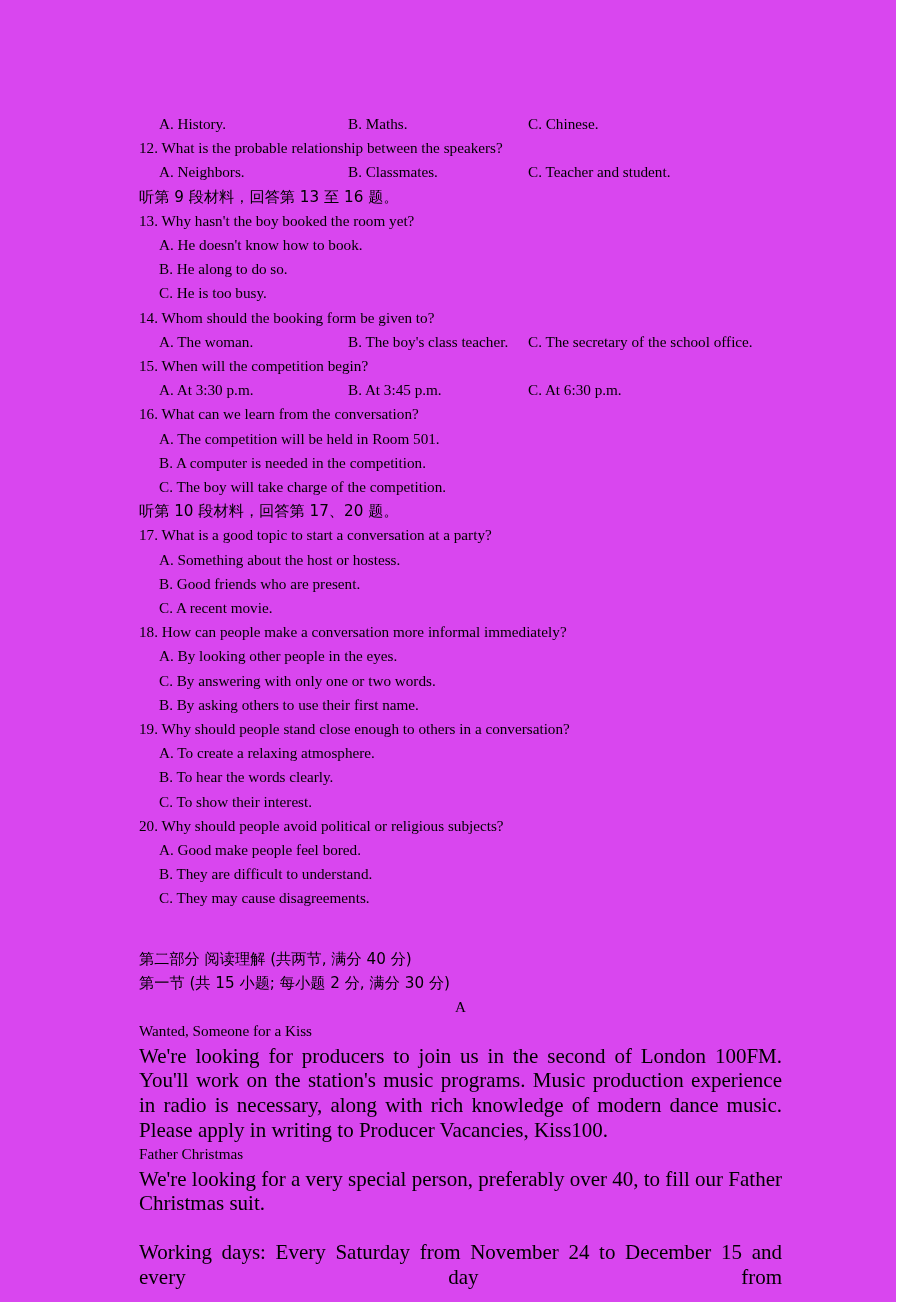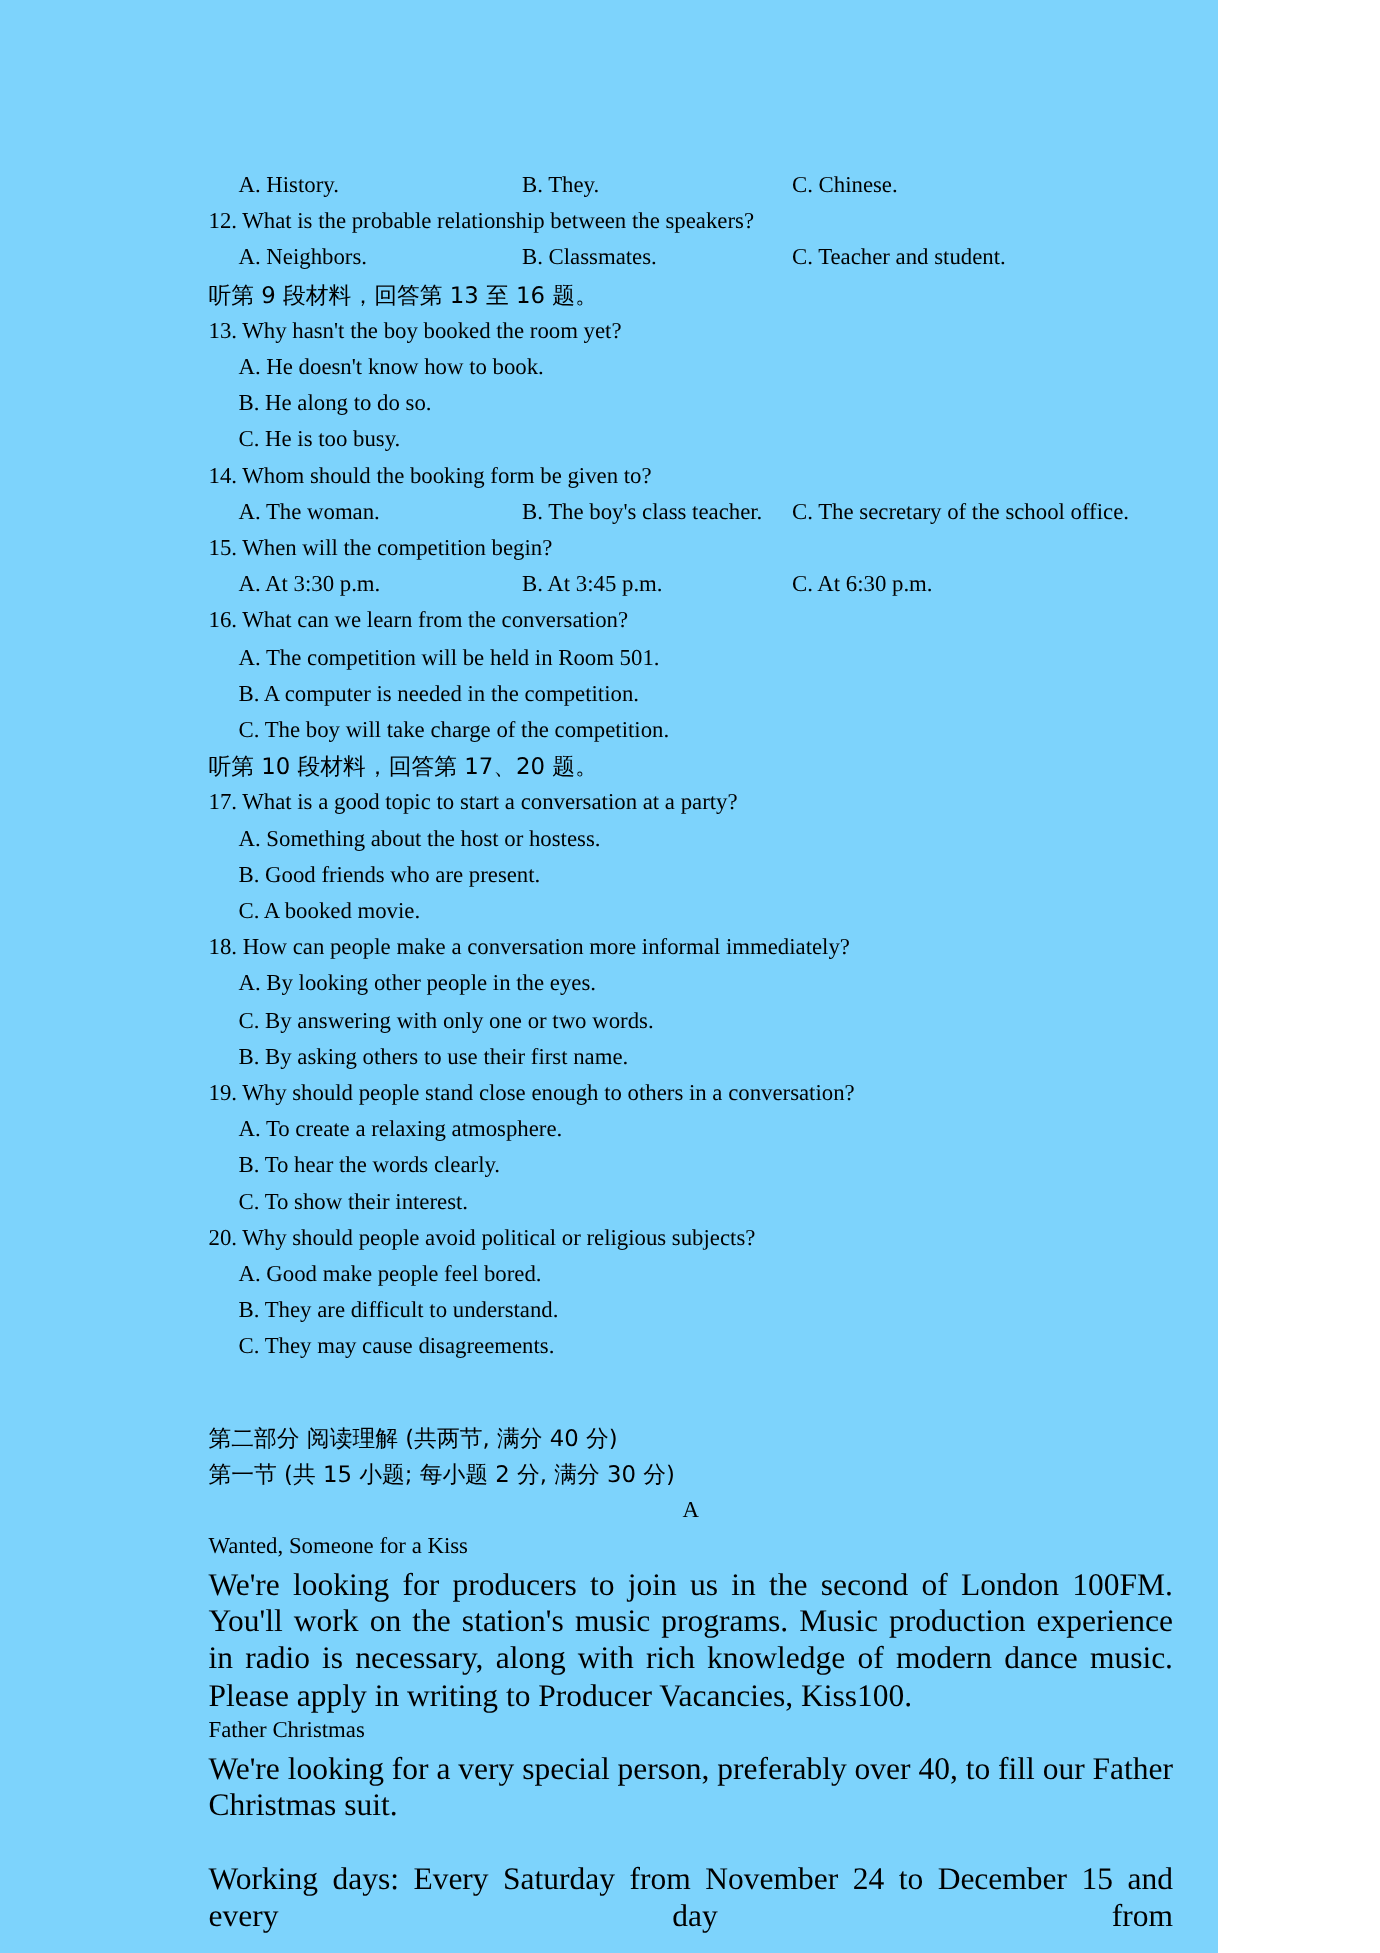--- a/index.html
+++ b/index.html
@@ -9,23 +9,23 @@
   }
   body {
     width: 920px;
     height: 1302px;
     font-family: "Liberation Serif", "DejaVu Serif", serif;
     color: #000000;
     overflow: hidden;
   }
   .page {
     position: relative;
-    width: 812px;
+    width: 896px;
     height: 1302px;
-    background: #7dd3fc;
+    background: #d946ef;
   }
   .content {
     position: absolute;
     left: 139px;
     top: 112px;
     width: 643px;
   }
   .q-line {
     font-size: 15.2px;
     line-height: 24.2px;
@@ -87,21 +87,21 @@
   }
 </style>
 </head>
 <body>
 
 <div class="page">
   <div class="content">
 
     <div class="opts">
       <span class="opt oa">A. History.</span>
-      <span class="opt ob">B. They.</span>
+      <span class="opt ob">B. Maths.</span>
       <span class="opt oc">C. Chinese.</span>
     </div>
 
     <div class="q-line">12. What is the probable relationship between the speakers?</div>
     <div class="opts">
       <span class="opt oa">A. Neighbors.</span>
       <span class="opt ob">B. Classmates.</span>
       <span class="opt oc">C. Teacher and student.</span>
     </div>
 
@@ -129,21 +129,21 @@
     <div class="q-line">16. What can we learn from the conversation?</div>
     <div class="opt-stack">A. The competition will be held in Room 501.</div>
     <div class="opt-stack">B. A computer is needed in the competition.</div>
     <div class="opt-stack">C. The boy will take charge of the competition.</div>
 
     <div class="cn-line">听第 10 段材料，回答第 17、20 题。</div>
 
     <div class="q-line">17. What is a good topic to start a conversation at a party?</div>
     <div class="opt-stack">A. Something about the host or hostess.</div>
     <div class="opt-stack">B. Good friends who are present.</div>
-    <div class="opt-stack">C. A booked movie.</div>
+    <div class="opt-stack">C. A recent movie.</div>
 
     <div class="q-line">18. How can people make a conversation more informal immediately?</div>
     <div class="opt-stack">A. By looking other people in the eyes.</div>
     <div class="opt-stack">C. By answering with only one or two words.</div>
     <div class="opt-stack">B. By asking others to use their first name.</div>
 
     <div class="q-line">19. Why should people stand close enough to others in a conversation?</div>
     <div class="opt-stack">A. To create a relaxing atmosphere.</div>
     <div class="opt-stack">B. To hear the words clearly.</div>
     <div class="opt-stack">C. To show their interest.</div>

